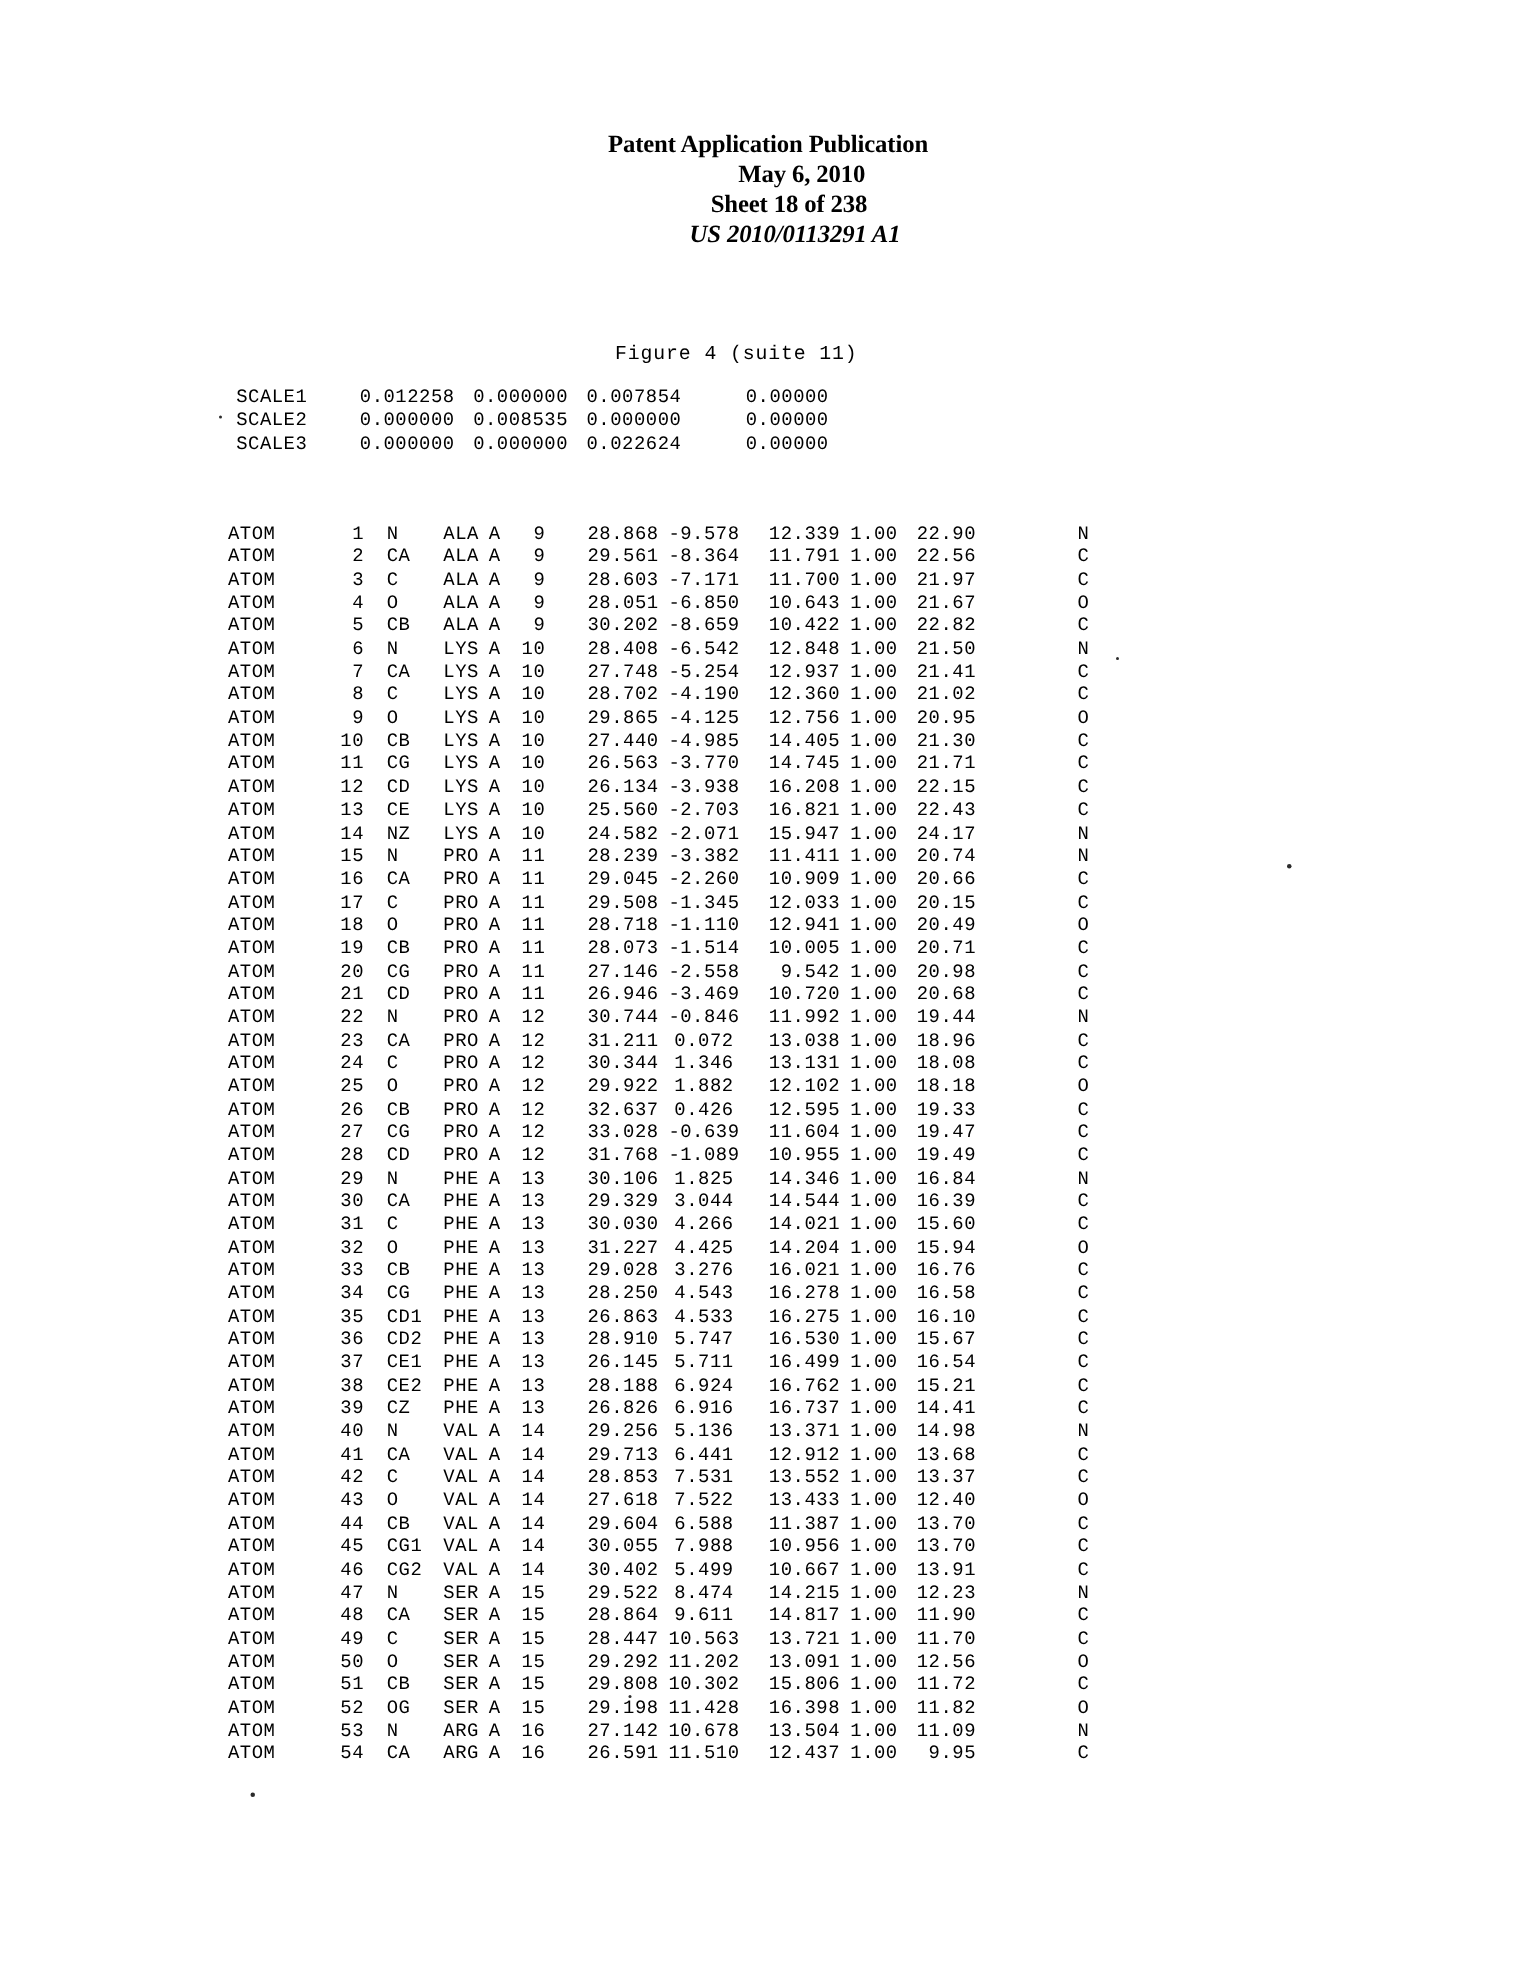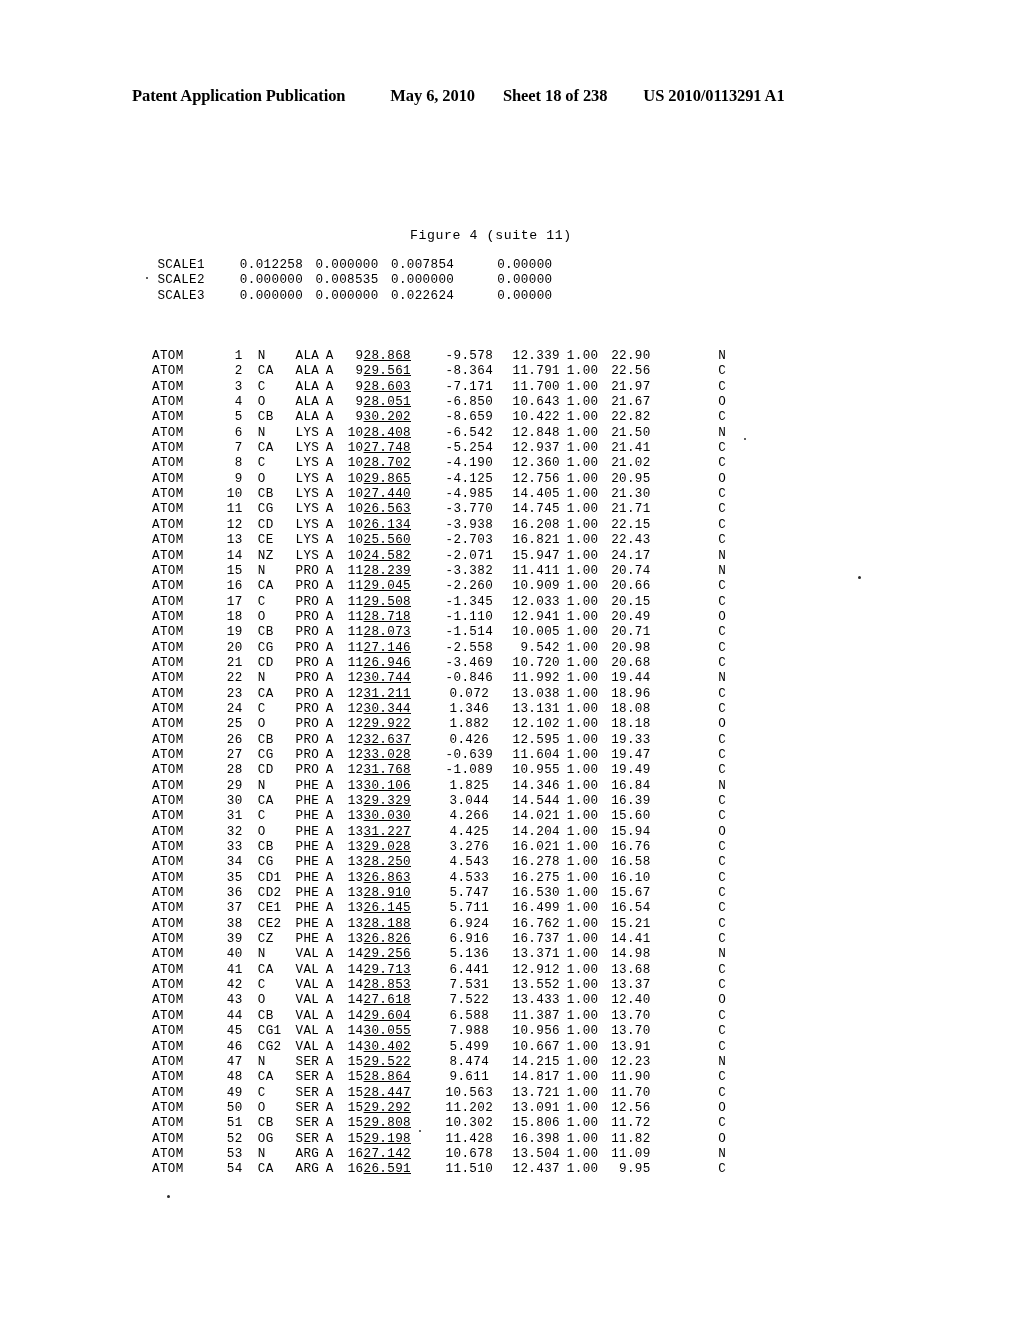--- a/index.html
+++ b/index.html
@@ -22,26 +22,27 @@
     left: 132px;
     top: 86px;
     width: 760px;
     height: 24px;
     font-family: "Liberation Serif", serif;
     font-weight: bold;
     font-size: 16.5px;
     letter-spacing: -0.1px;
     white-space: nowrap;
     display: flex;
-    align-items: flex-start;
+    align-items: center;
+    flex-direction: column;
   }
   #patent-header .hdr-pub   { }
   #patent-header .hdr-date  { margin-left: 45px; }
   #patent-header .hdr-sheet { margin-left: 28px; }
-  #patent-header .hdr-num   { margin-left: 36px; }
+  #patent-header .hdr-num   { margin-left: 36px; font-style: italic; }
 
   
   #figure-caption {
     position: absolute;
     left: 410px;
     top: 228px;
     font-family: "Liberation Mono", monospace;
     font-size: 13.2px;
     letter-spacing: 0.6px;
     white-space: pre;
@@ -64,21 +65,21 @@
     display: block;
   }
 
   
   .c-rec   { display: inline-block; width: 7ch;  text-align: left;  }
   .c-ser   { display: inline-block; width: 5ch;  text-align: right; }
   .c-atm   { display: inline-block; width: 4ch;  text-align: left;  padding-left: 2ch; }
   .c-res   { display: inline-block; width: 3ch;  text-align: left;  padding-left: 1ch; }
   .c-chain { display: inline-block; width: 1ch;  text-align: left;  padding-left: 1ch; }
   .c-seq   { display: inline-block; width: 4ch;  text-align: right; }
-  .c-x     { display: inline-block; width: 10ch; text-align: left; text-decoration: underline; }
+  .c-x     { display: inline-block; width: 10ch; text-align: right; }
   .c-y     { display: inline-block; width: 8ch;  text-align: center; }
   .c-z     { display: inline-block; width: 8ch;  text-align: right; }
   .c-occ   { display: inline-block; width: 6ch;  text-align: center; }
   .c-bfac  { display: inline-block; width: 6ch;  text-align: right; margin-top: 45px; }
   .c-elem  { display: inline-block; width: 10ch; text-align: right; }
 
   
   .c-slbl  { display: inline-block; width: 7ch;  text-align: right;  }
   .c-s1    { display: inline-block; width: 13ch; text-align: right; }
   .c-s2    { display: inline-block; width: 10ch; text-align: right; }

